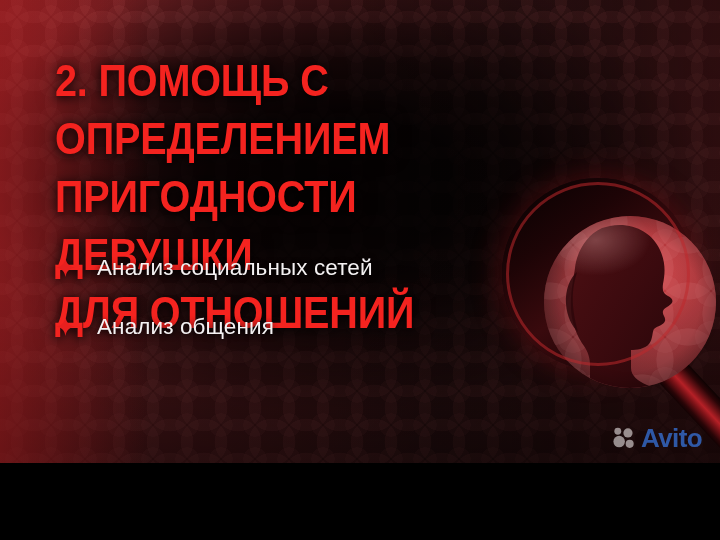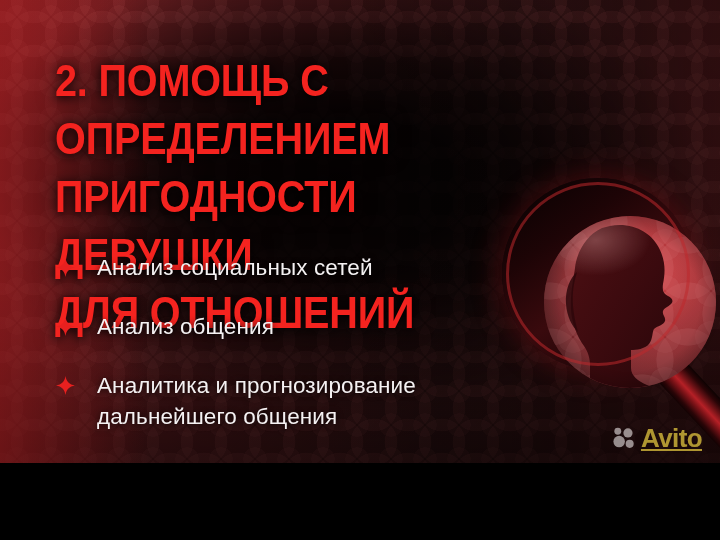--- a/index.html
+++ b/index.html
@@ -226,24 +226,23 @@
     bottom: 12px;
     display: flex;
     align-items: center;
     gap: 5px;
     opacity: 0.66;
   }
   .wm-mark { display: block; width: 23px; height: 23px; }
   .wm-text {
     font-size: 26px;
     font-weight: 700;
-    color: #fde047;
+    color: #3b82f6;
     letter-spacing: -0.6px;
     line-height: 1;
-    text-decoration: underline;
   }
 </style>
 </head>
 <body>
 
 <div class="stage">
 
   <div class="bg-base"></div>
   <div class="bg-pattern"></div>
   <div class="bg-vignette"></div>
@@ -308,27 +307,20 @@
         <path fill="#e8201f" d="M12 0 C13.2 7.2 16.8 10.8 24 12 C16.8 13.2 13.2 16.8 12 24 C10.8 16.8 7.2 13.2 0 12 C7.2 10.8 10.8 7.2 12 0 Z"></path>
       </svg>
       <span class="bullet-text">Анализ социальных сетей</span>
     </li>
     <li class="bullet-item">
       <svg class="bullet-star" viewBox="0 0 24 24">
         <path fill="#e8201f" d="M12 0 C13.2 7.2 16.8 10.8 24 12 C16.8 13.2 13.2 16.8 12 24 C10.8 16.8 7.2 13.2 0 12 C7.2 10.8 10.8 7.2 12 0 Z"></path>
       </svg>
       <span class="bullet-text">Анализ общения</span>
     </li>
-    <li class="bullet-item">
-      <svg class="bullet-star" viewBox="0 0 24 24">
-        <path fill="#e8201f" d="M12 0 C13.2 7.2 16.8 10.8 24 12 C16.8 13.2 13.2 16.8 12 24 C10.8 16.8 7.2 13.2 0 12 C7.2 10.8 10.8 7.2 12 0 Z"></path>
-      </svg>
-      <span class="bullet-text">Аналитика и прогнозирование
-дальнейшего общения</span>
-    </li>
   </ul>
 
   <div class="watermark">
     <svg class="wm-mark" viewBox="0 0 24 24">
       <circle cx="6.4" cy="15.2" r="6.0" fill="#d9d2d2"></circle>
       <circle cx="17.4" cy="17.6" r="4.2" fill="#d9d2d2"></circle>
       <circle cx="5.0" cy="4.4" r="3.6" fill="#d9d2d2"></circle>
       <circle cx="15.6" cy="6.2" r="4.8" fill="#d9d2d2"></circle>
     </svg>
     <span class="wm-text">Avito</span>

